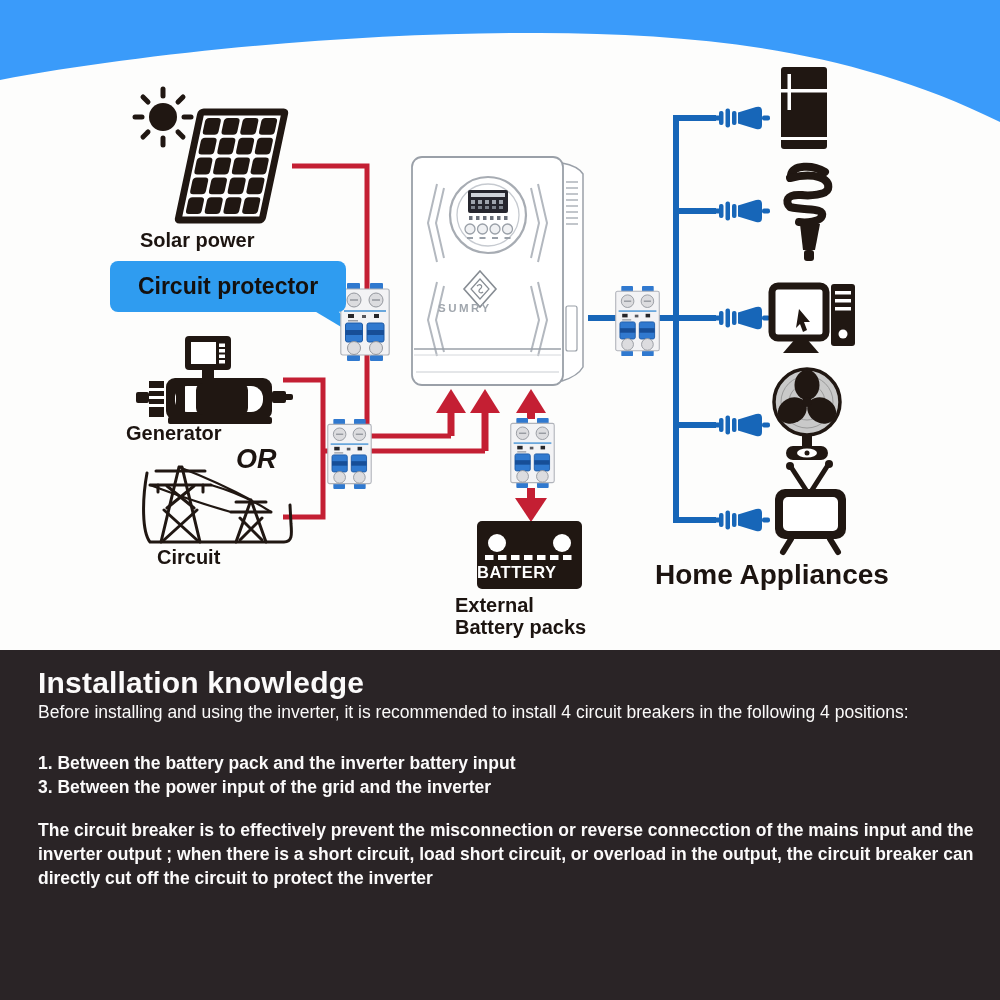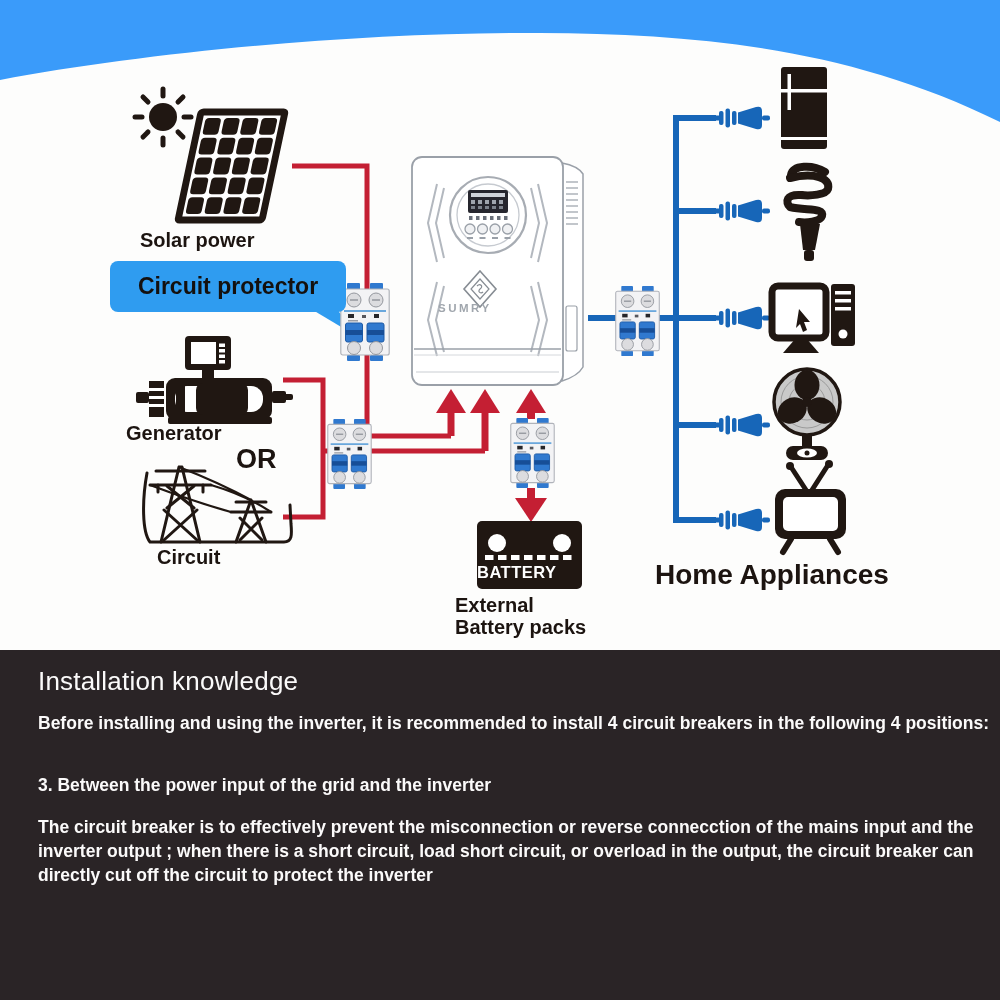--- a/index.html
+++ b/index.html
@@ -10,34 +10,34 @@
   .dark-stroke{stroke:var(--icon-dark,#201712)}
   .red-stroke{stroke:var(--wire-red,#c41f33);fill:none}
   .red-fill{fill:var(--wire-red,#c41f33)}
   .blue-stroke{stroke:var(--wire-blue,#1766b8);fill:none}
   .blue-fill{fill:var(--wire-blue,#1766b8)}
   .bubble-fill{fill:var(--bubble-blue,#2f9cf0)}
   .header-fill{fill:var(--header-blue,#3a9bfa)}
   .lbl{position:absolute;font-weight:bold;color:#1c1410;white-space:nowrap}
   .lbl-solar{left:140px;top:229px;width:150px;font-size:20px}
   .lbl-generator{left:126px;top:422px;width:150px;font-size:20px}
-  .lbl-or{left:236px;top:444px;width:60px;font-size:27px;}
+  .lbl-or{left:236px;top:444px;width:60px;font-size:27px;font-style:italic}
   .lbl-utility{left:157px;top:546px;width:100px;font-size:20px}
   .lbl-home{left:655px;top:559px;width:205px;font-size:28px}
   .lbl-batt{left:477px;top:563px;width:105px;font-size:16.5px;color:#fff;letter-spacing:.5px}
   .lbl-ext1{left:455px;top:594px;width:150px;font-size:20px}
   .lbl-ext2{left:455px;top:616px;width:150px;font-size:20px}
   .lbl-brand{left:438px;top:302px;width:84px;font-size:11.5px;letter-spacing:2.5px;color:#a0a6ad}
   .bubble{position:absolute;left:110px;top:261px;width:236px;height:51px;border-radius:8px;
           background:var(--bubble-blue,#2f9cf0);font-size:23px;font-weight:bold;color:#14100e;
           text-align:center;line-height:50px}
   .footer{position:absolute;left:0;top:650px;width:1000px;height:350px;
           background:var(--footer-bg,#2a2426);color:#fbfafa;padding:16px 30px 0 38px}
-  .footer h1{font-size:26px;font-weight:normal;margin-bottom:14px;letter-spacing:.2px}
-  .footer .intro{width:960px;font-size:17.5px;font-weight:bold;line-height:24.5px;margin-bottom:37px}
+  .footer h1{font-size:30px;font-weight:bold;letter-spacing:.2px}
+  .footer .intro{width:960px;font-size:17.5px;font-weight:normal;line-height:24.5px;margin-bottom:26px}
   .footer .li{font-size:17.5px;font-weight:bold;line-height:24.8px}
   .footer .list{margin-bottom:19px}
   .footer .outro{width:955px;font-size:17.5px;font-weight:bold;line-height:23.8px}
 </style>
 </head>
 <body>
 
 <svg class="scene" width="1000" height="650">
   <defs>
     <symbol id="breaker" viewBox="0 0 50 78">
@@ -334,16 +334,17 @@
 <div class="lbl lbl-brand">SUMRY</div>
 <div class="lbl lbl-batt">BATTERY</div>
 <div class="lbl lbl-ext1">External</div>
 <div class="lbl lbl-ext2">Battery packs</div>
 <div class="lbl lbl-home">Home Appliances</div>
 
 <div class="footer">
   <h1>Installation knowledge</h1>
   <p class="intro">Before installing and using the inverter, it is recommended to install 4 circuit breakers in the following 4 positions:</p>
   <div class="list">
+    <div class="li">1. Between the battery pack and the inverter battery input</div>
     <div class="li">3. Between the power input of the grid and the inverter</div>
   </div>
   <p class="outro">The circuit breaker is to effectively prevent the misconnection or reverse connecction of the mains input  and the inverter output ; when there is a short circuit, load short circuit, or overload in the output, the circuit breaker can directly cut off the circuit to protect the inverter</p>
 </div>
 
 </body></html>

